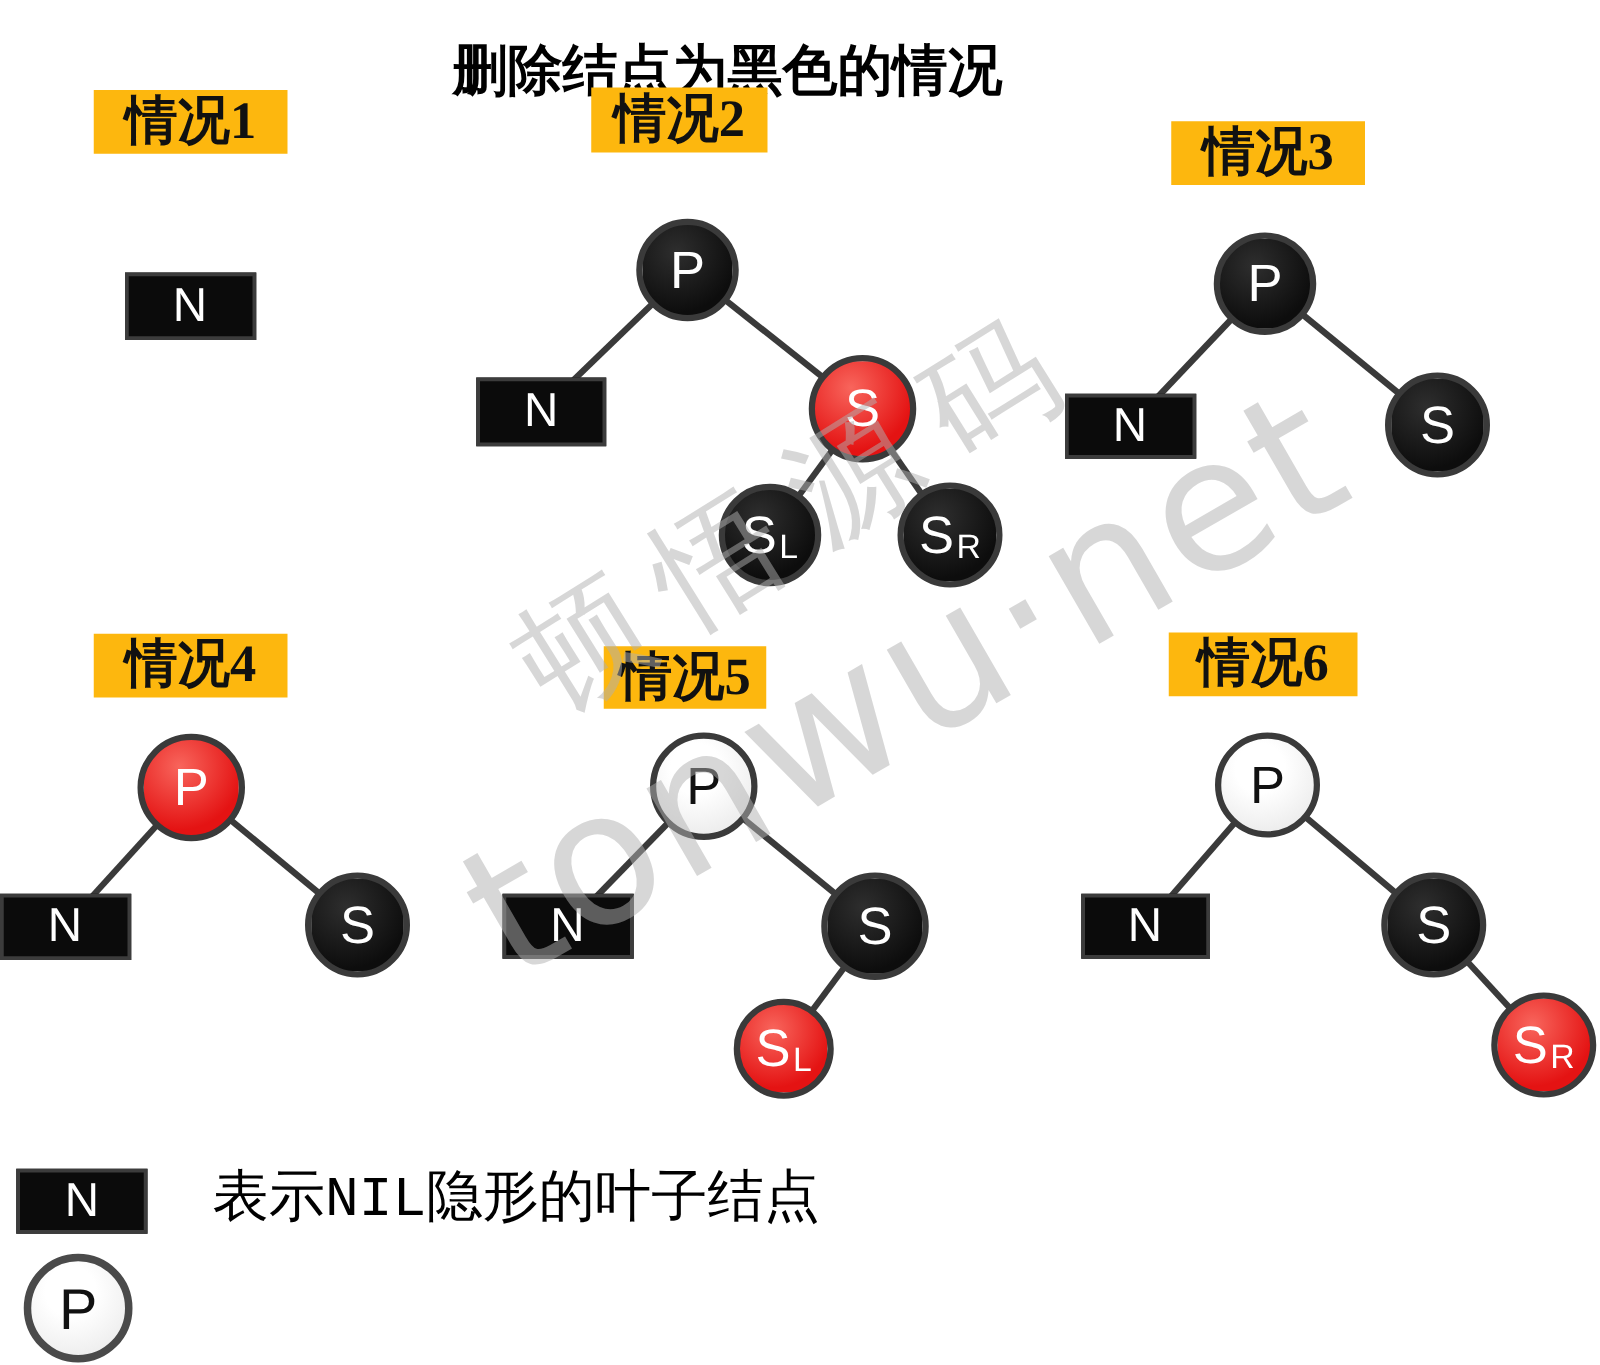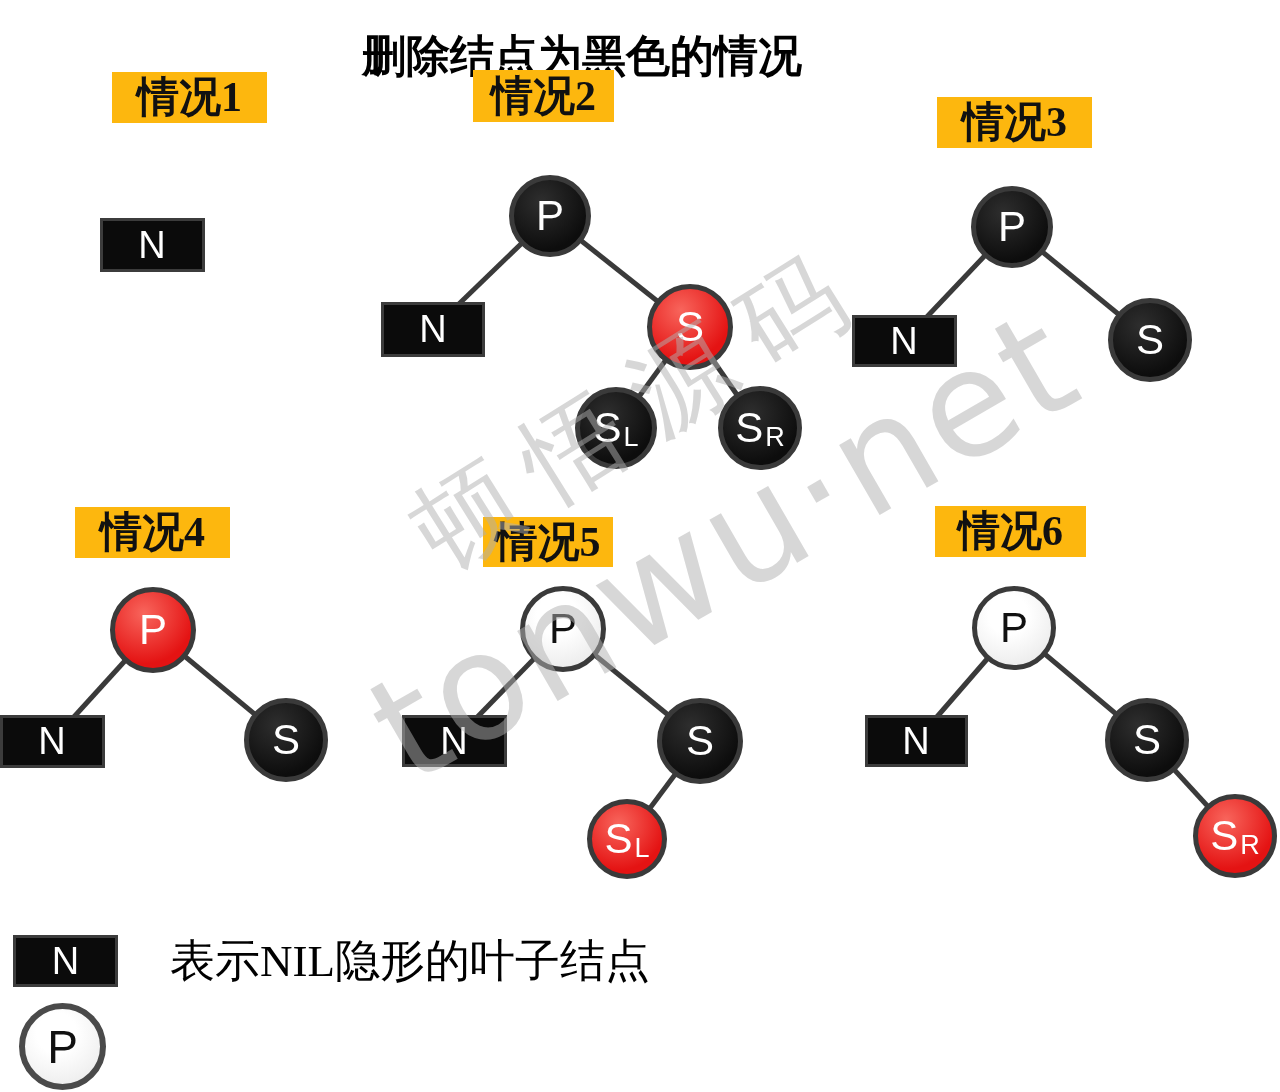--- a/index.html
+++ b/index.html
@@ -31,21 +31,21 @@
   .wm-cn{left:640px;top:408px;font-family:"Liberation Serif",serif;font-size:102px;
          letter-spacing:26px;color:rgba(175,175,175,0.50);}
   .wm-en{left:724px;top:546px;font-family:"DejaVu Sans",sans-serif;font-size:148px;
          letter-spacing:4px;color:rgba(175,175,175,0.50);transform:translate(-50%,-50%) rotate(-30deg);}
   
   .legend-nil{position:absolute;left:13px;top:935px;width:105px;height:52px;z-index:10;}
   .legend-any{position:absolute;left:19px;top:1003px;width:87px;height:87px;border-radius:50%;
               border:6px solid #4a4a4a;box-sizing:border-box;display:flex;align-items:center;
               justify-content:center;background:radial-gradient(circle at 42% 32%, #ffffff 30%, #ececec 85%);
               color:#111;font-size:46px;font-family:"Liberation Sans",sans-serif;z-index:10;}
-  .legend-text{position:absolute;left:170px;font-family:Liberation Serif, serif;font-size:45px;
+  .legend-text{position:absolute;left:170px;font-family:Liberation Mono, monospace;font-size:45px;
                color:#000;white-space:nowrap;z-index:10;line-height:50px;}
   .lt1{top:936px;}
   .lt2{top:1024px;}
 </style>
 </head>
 <body>
 
 <div id="canvas">
   <svg id="edges" width="1280" height="1092">
       <line x1="550" y1="216" x2="433" y2="329" class="edge"></line>
@@ -58,21 +58,21 @@
       <line x1="153" y1="630" x2="286" y2="740" class="edge"></line>
       <line x1="563" y1="629" x2="454" y2="741" class="edge"></line>
       <line x1="563" y1="629" x2="700" y2="741" class="edge"></line>
       <line x1="700" y1="741" x2="627" y2="839" class="edge"></line>
       <line x1="1014" y1="628" x2="916" y2="741" class="edge"></line>
       <line x1="1014" y1="628" x2="1147" y2="740" class="edge"></line>
       <line x1="1147" y1="740" x2="1235" y2="836" class="edge"></line>
     </svg>
   <div class="title">删除结点为黑色的情况</div>
   <div id="diagram">
-      <div class="case-label" style="left: 75px; top: 72px; width: 155px; height: 51px; line-height: 51px; margin-left: 37px;">情况1</div>
+      <div class="case-label" style="left: 75px; top: 72px; width: 155px; height: 51px; line-height: 51px;">情况1</div>
       <div class="node nil-rect" style="left: 99.5px; top: 218px; width: 105px; height: 54px;">
         <span>N</span>
       </div>
       <div class="case-label" style="left: 473px; top: 70px; width: 141px; height: 52px; line-height: 52px;">情况2</div>
       <div class="node circle-node n-black" style="left: 509px; top: 175px; width: 82px; height: 82px;">
         <span>P</span>
       </div>
       <div class="node nil-rect" style="left: 381px; top: 301.5px; width: 104px; height: 55px;">
         <span>N</span>
       </div>

